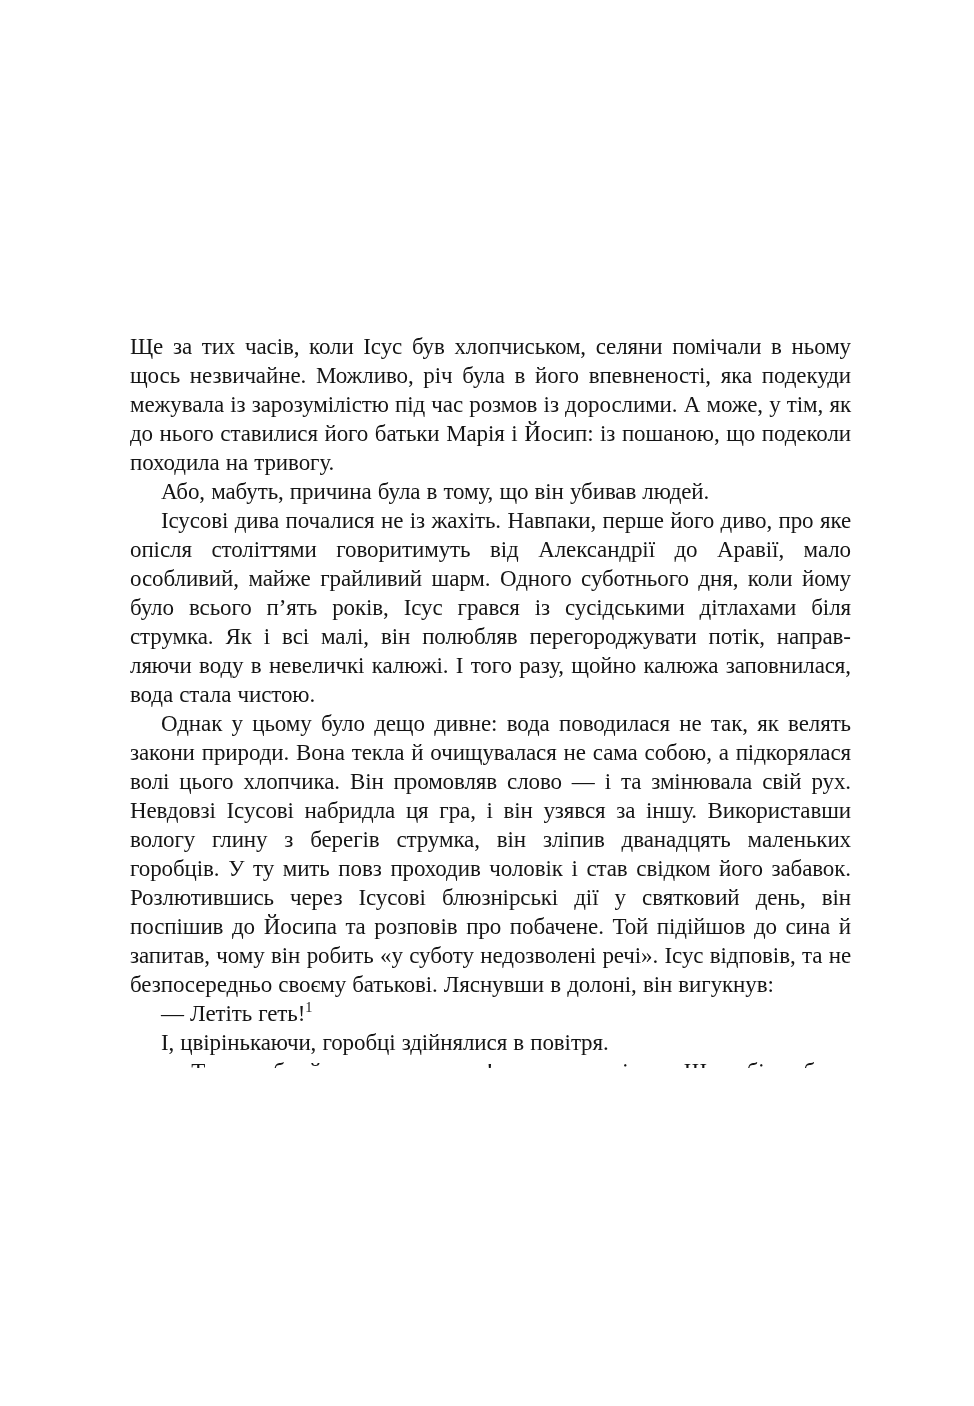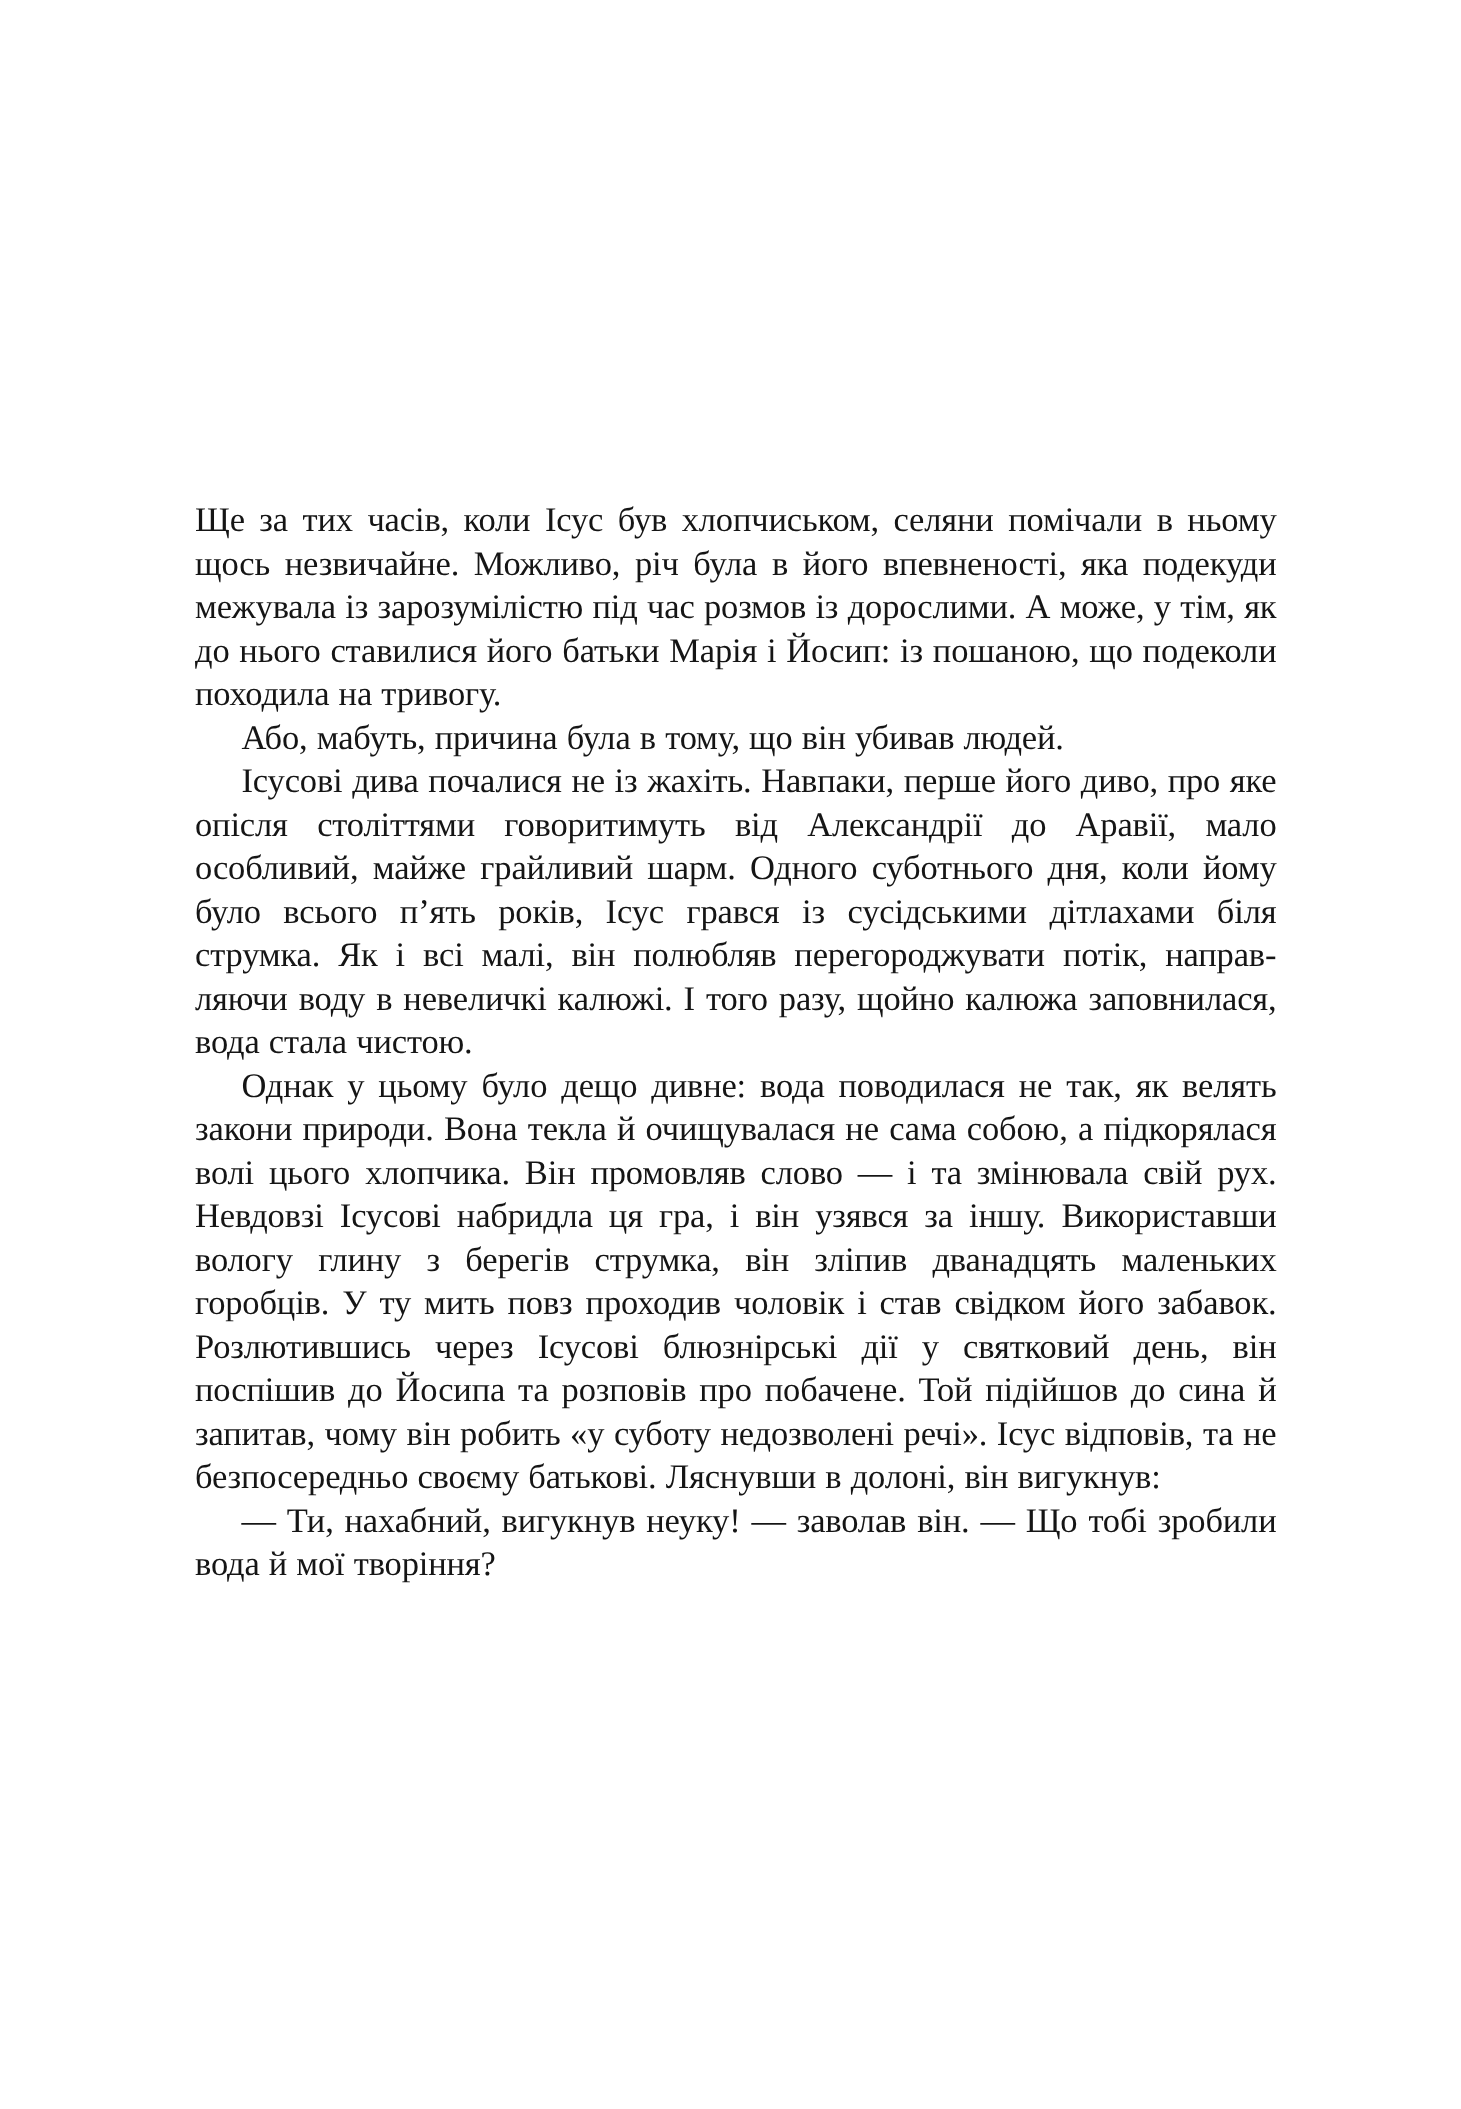--- a/index.html
+++ b/index.html
@@ -53,16 +53,18 @@
 </style>
 </head>
 <body>
 
 <div class="page">
   <div class="text-block" id="text-block">
       <p class="para">Ще за тих часів, коли Ісус був хлопчиськом, селяни помічали в ньому щось незвичайне. Можливо, річ була в його впевненості, яка подекуди межувала із зарозумілістю під час розмов із дорослими. А може, у тім, як до нього ставилися його батьки Марія і Йосип: із пошаною, що подеколи походила на тривогу.</p>
       <p class="para indent">Або, мабуть, причина була в тому, що він убивав людей.</p>
       <p class="para indent">Ісусові дива почалися не із жахіть. Навпаки, перше його диво, про яке опісля століттями говоритимуть від Александрії до Аравії, мало особливий, майже грайливий шарм. Одного суботнього дня, коли йому було всього п’ять років, Ісус грався із сусідськими дітлахами біля струмка. Як і всі малі, він полюбляв перегороджувати потік, направ­ляючи воду в невеличкі калюжі. І того разу, щойно калюжа заповни­лася, вода стала чистою.</p>
       <p class="para indent">Однак у цьому було дещо дивне: вода поводилася не так, як велять закони природи. Вона текла й очищувалася не сама собою, а підко­рялася волі цього хлопчика. Він промовляв слово — і та змінювала свій рух. Невдовзі Ісусові набридла ця гра, і він узявся за іншу. Ви­користавши вологу глину з берегів струмка, він зліпив дванадцять маленьких горобців. У ту мить повз проходив чоловік і став свідком його забавок. Розлютившись через Ісусові блюзнірські дії у святковий день, він поспішив до Йосипа та розповів про побачене. Той підійшов до сина й запитав, чому він робить «у суботу недозволені речі». Ісус відповів, та не безпосередньо своєму батькові. Ляснувши в долоні, він вигукнув:</p>
+      <p class="para indent">— Летіть геть!<sup>1</sup></p>
+      <p class="para indent">І, цвірінькаючи, горобці здійнялися в повітря.</p>
       <p class="para indent">— Ти, нахабний, вигукнув неуку! — заволав він. — Що тобі зроби­ли вода й мої творіння?</p>
     </div>
   <div class="page-number">17</div>
 </div>
 
 </body></html>

